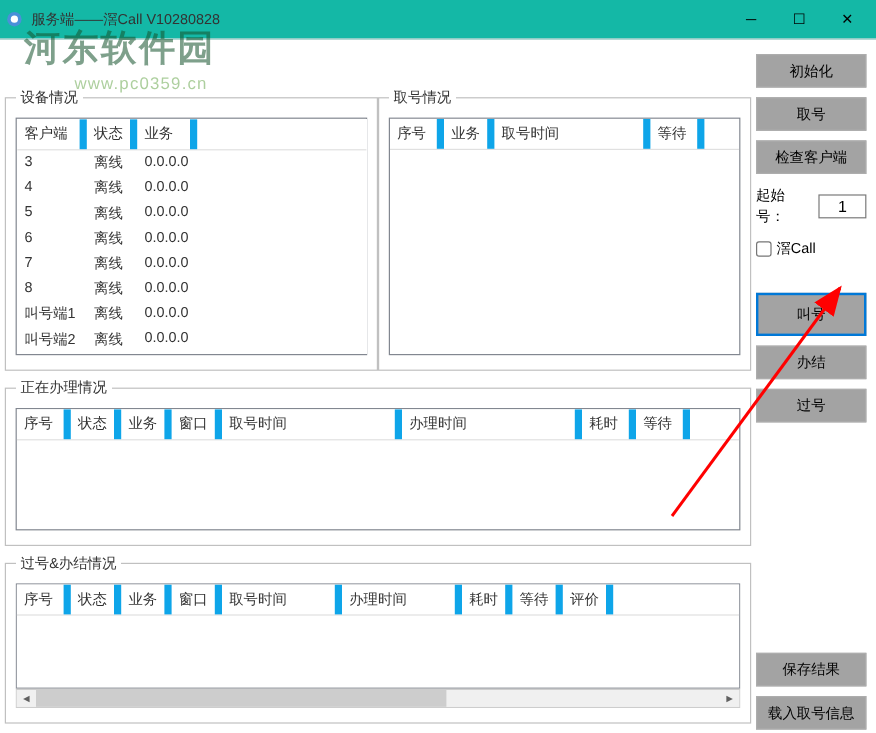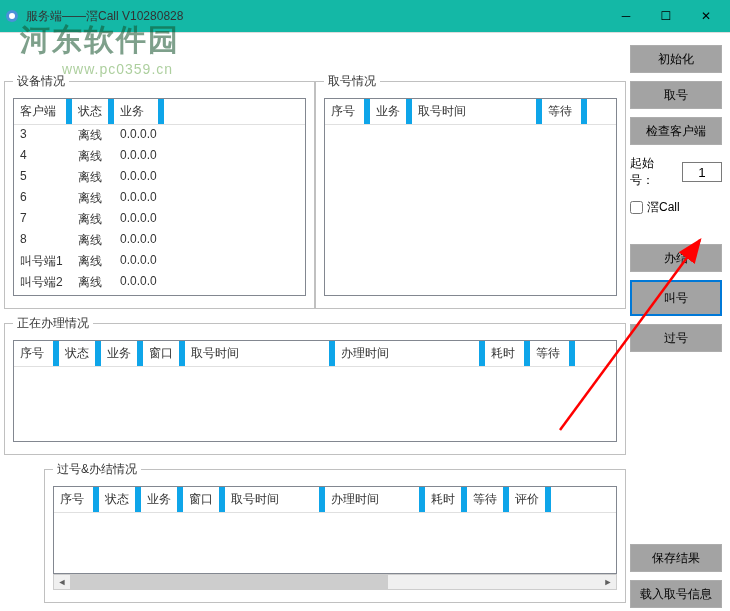--- a/index.html
+++ b/index.html
@@ -80,21 +80,21 @@
       padding: 2px 6px;
       white-space: nowrap;
       overflow: hidden;
       color: #333;
     }
     
     .fieldset-device .listview { height: 198px; }
     .fieldset-queue .listview { height: 198px; }
     .fieldset-processing { height: 140px; }
     .fieldset-processing .listview { height: 102px; }
-    .fieldset-history { height: 142px; margin-left: 40px; }
+    .fieldset-history { height: 142px; }
     .fieldset-history .lv-wrap { height: 104px; overflow: hidden; }
     .fieldset-history .listview { height: 88px; }
     
     .scrollbar-h {
       height: 16px;
       background: #f0f0f0;
       border: 1px solid #cdcdcd;
       display: flex;
       align-items: center;
     }
@@ -338,20 +338,20 @@
     <button class="btn">检查客户端</button>
     <div class="start-num-row">
       <span>起始号：</span>
       <input type="text" value="1" style="">
     </div>
     <label class="checkbox-row">
       <input type="checkbox" style="">
       <span>滘Call</span>
     </label>
     <div style="height:12px"></div>
+    <button class="btn btn-primary" style="height:36px">叫号</button>
     <button class="btn">办结</button>
-    <button class="btn btn-primary" style="height:36px">叫号</button>
     <button class="btn">过号</button>
     <div class="spacer"></div>
     <button class="btn">保存结果</button>
     <button class="btn">载入取号信息</button>
   </div>
 </div>
 
 </body></html>

